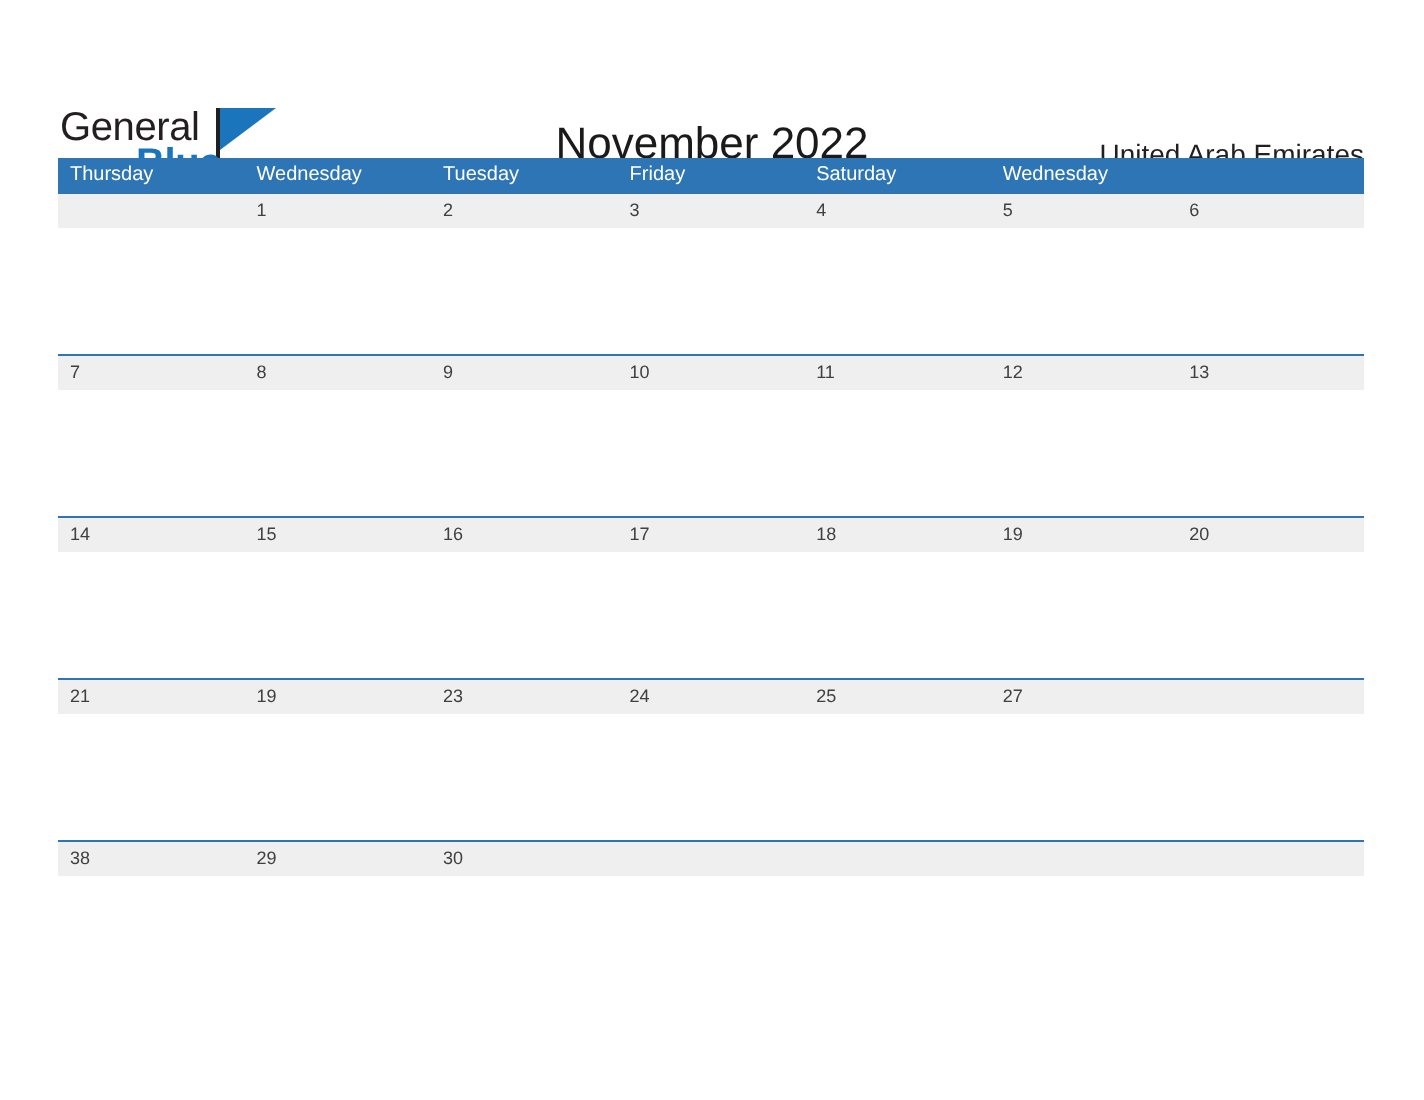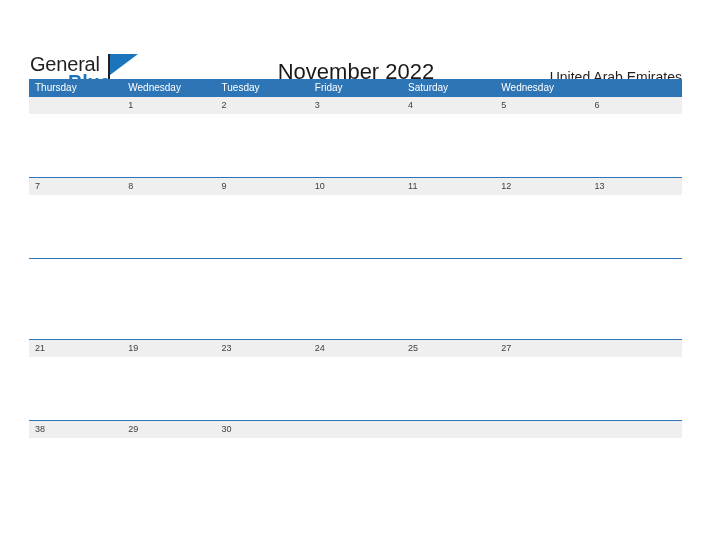--- a/index.html
+++ b/index.html
@@ -231,20 +231,29 @@
         <div class="day-body-cell"></div>
         <div class="day-body-cell"></div>
         <div class="day-body-cell"></div>
         <div class="day-body-cell"></div>
         <div class="day-body-cell"></div>
         <div class="day-body-cell"></div>
       </div>
     </div>
 
     <div class="week-row">
+      <div class="day-band">
+        <div class="day-cell">14</div>
+        <div class="day-cell">15</div>
+        <div class="day-cell">16</div>
+        <div class="day-cell">17</div>
+        <div class="day-cell">18</div>
+        <div class="day-cell">19</div>
+        <div class="day-cell">20</div>
+      </div>
       <div class="day-body">
         <div class="day-body-cell"></div>
         <div class="day-body-cell"></div>
         <div class="day-body-cell"></div>
         <div class="day-body-cell"></div>
         <div class="day-body-cell"></div>
         <div class="day-body-cell"></div>
         <div class="day-body-cell"></div>
       </div>
     </div>

